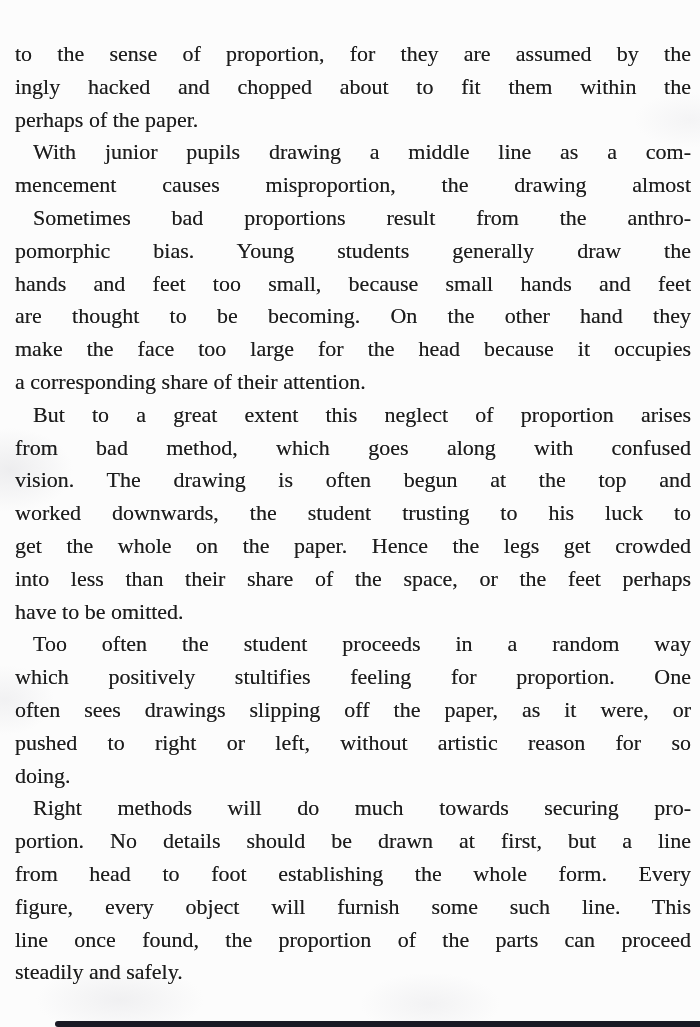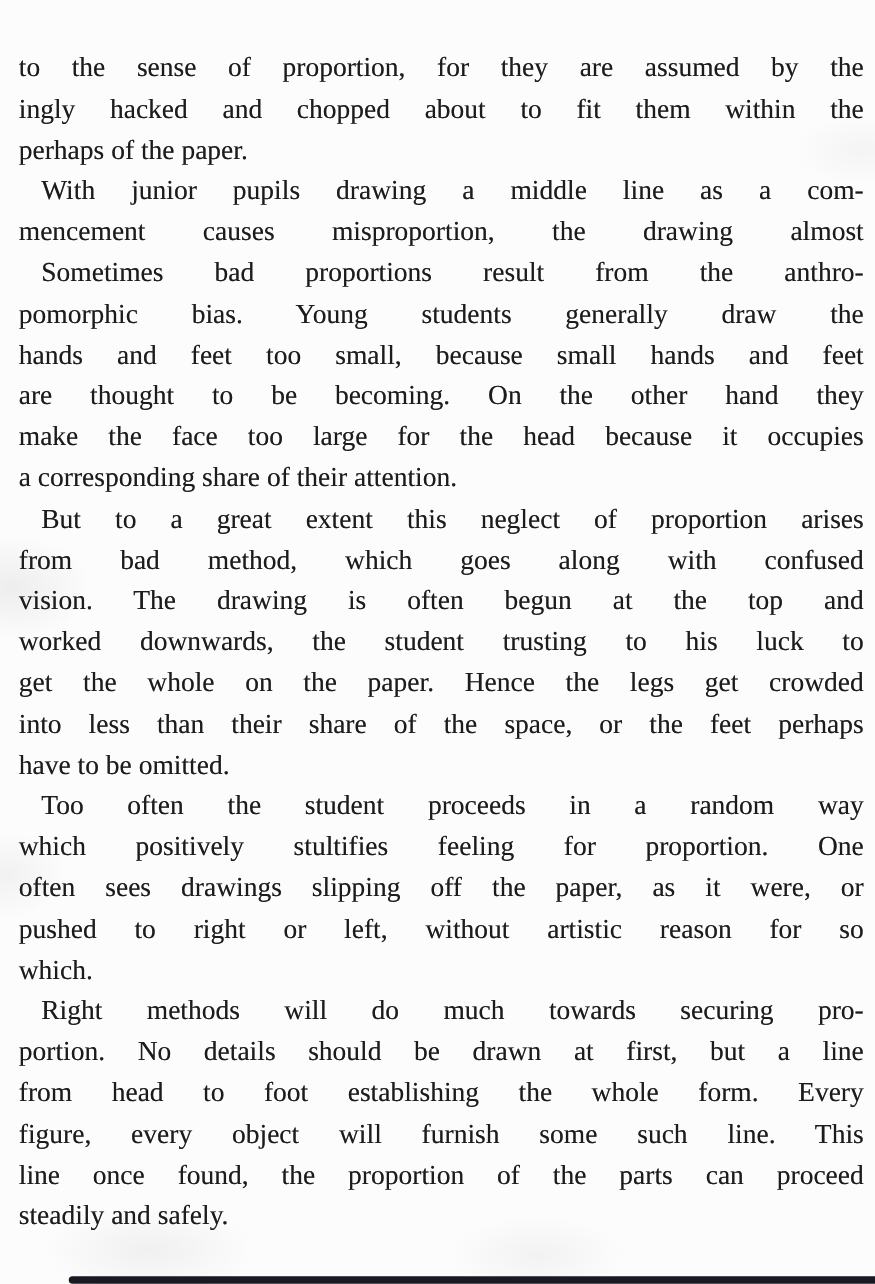--- a/index.html
+++ b/index.html
@@ -91,21 +91,21 @@
         <div class="line">worked downwards, the student trusting to his luck to</div>
         <div class="line">get the whole on the paper. Hence the legs get crowded</div>
         <div class="line">into less than their share of the space, or the feet perhaps</div>
         <div class="line last">have to be omitted.</div>
       </div>
       <div class="paragraph">
         <div class="line indent">Too often the student proceeds in a random way</div>
         <div class="line">which positively stultifies feeling for proportion. One</div>
         <div class="line">often sees drawings slipping off the paper, as it were, or</div>
         <div class="line">pushed to right or left, without artistic reason for so</div>
-        <div class="line last">which.</div>
+        <div class="line last">doing.</div>
       </div>
       <div class="paragraph">
         <div class="line indent">Right methods will do much towards securing pro-</div>
         <div class="line">portion. No details should be drawn at first, but a line</div>
         <div class="line">from head to foot establishing the whole form. Every</div>
         <div class="line">figure, every object will furnish some such line. This</div>
         <div class="line">line once found, the proportion of the parts can proceed</div>
         <div class="line last">steadily and safely.</div>
       </div>
     </div>

